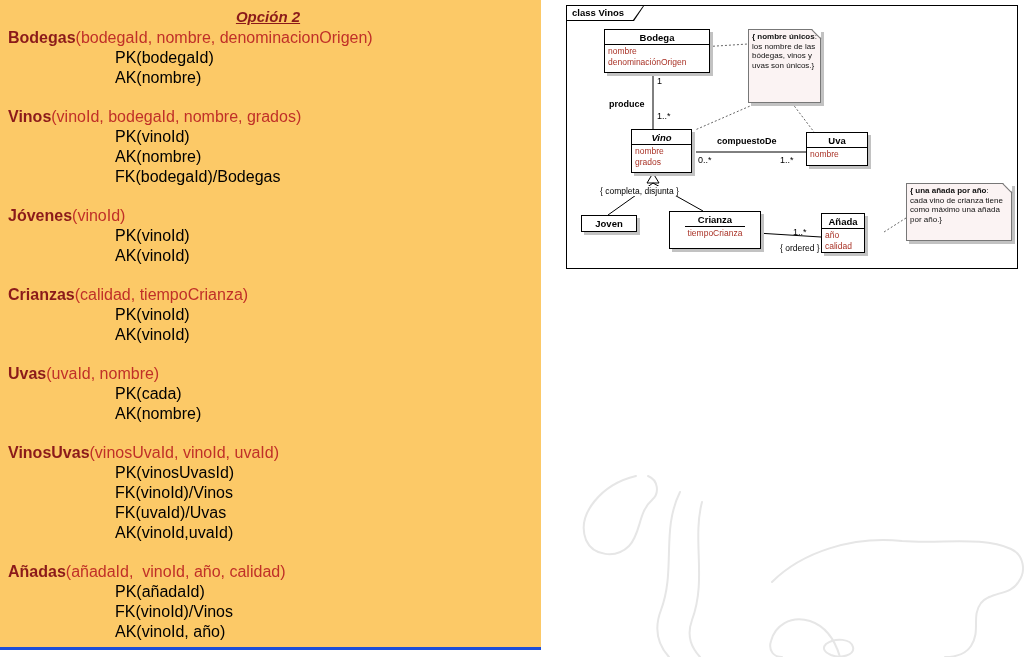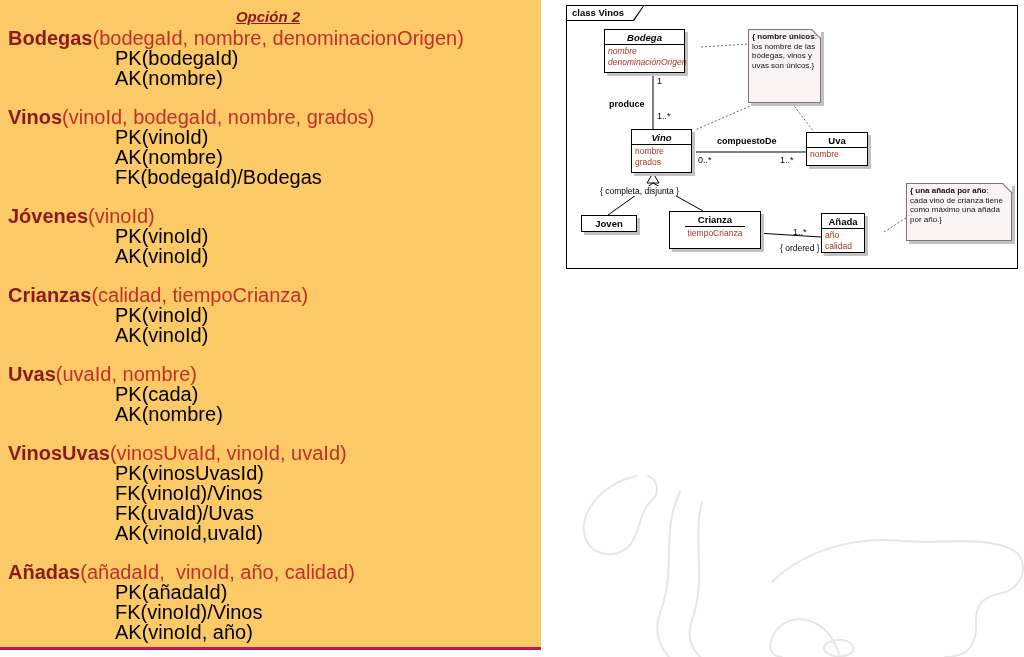--- a/index.html
+++ b/index.html
@@ -5,29 +5,29 @@
   * { margin:0; padding:0; box-sizing:border-box; }
   html,body { width:1024px; height:657px; }
   body {
     position:relative; background:#ffffff; overflow:hidden;
     font-family:"Liberation Sans", sans-serif;
   }
 
   
   .schema-panel {
     position:absolute; left:0; top:0; width:541px; height:650px;
-    background:#FCC967; border-bottom:3px solid #be185d;
+    background:#FCC967; border-bottom:3px solid #1d4ed8;
     padding:8px 16px 0 8px; overflow:hidden;
   }
   .schema-title {
     width:520px; text-align:center; font-size:15px; font-weight:bold;
     font-style:italic; text-decoration:underline; color:#8B1A1A; margin-bottom:3px;
   }
   .entity-block { margin-bottom:19px; }
-  .schema-line { font-size:20px; line-height:20px; height:20px; white-space:pre; }
+  .schema-line { font-size:16px; line-height:20px; height:20px; white-space:pre; }
   .schema-line .ename { color:#8B1A1A; font-weight:bold; }
   .schema-line .eattrs { color:#C03028; }
   .schema-line.sub { padding-left:107px; color:#000000; }
 
   
   .uml-frame {
     position:absolute; left:566px; top:5px; width:452px; height:264px;
     border:1px solid #000; background:#fff;
   }
   .connectors { position:absolute; left:0; top:0; width:452px; height:264px; }
@@ -142,21 +142,21 @@
 
     <line x1="134" y1="41" x2="181" y2="38" stroke="#666" stroke-width="1" stroke-dasharray="2,2"></line>
     <line x1="190" y1="97" x2="128" y2="124" stroke="#666" stroke-width="1" stroke-dasharray="2,2"></line>
     <line x1="225" y1="97" x2="247" y2="126" stroke="#666" stroke-width="1" stroke-dasharray="2,2"></line>
     <line x1="339" y1="212" x2="317" y2="226" stroke="#666" stroke-width="1" stroke-dasharray="2,2"></line>
   </svg>
 
   <div class="frame-tab-border"></div>
   <div class="frame-tab">class Vinos</div>
 
-  <div class="uml-class" style="left:37px;top:23px;width:81px;height:44px;font-style:italic;">
+  <div class="uml-class" style="left:37px;top:23px;width:106px;height:44px;">
     <div class="uml-class-name">Bodega</div>
     <div class="uml-attrs">
       <div>nombre</div>
       <div>denominaciónOrigen</div>
     </div>
   </div>
 
   <div class="uml-class" style="left:64px;top:123px;width:61px;height:44px;">
     <div class="uml-class-name abstract">Vino</div>
     <div class="uml-attrs">

